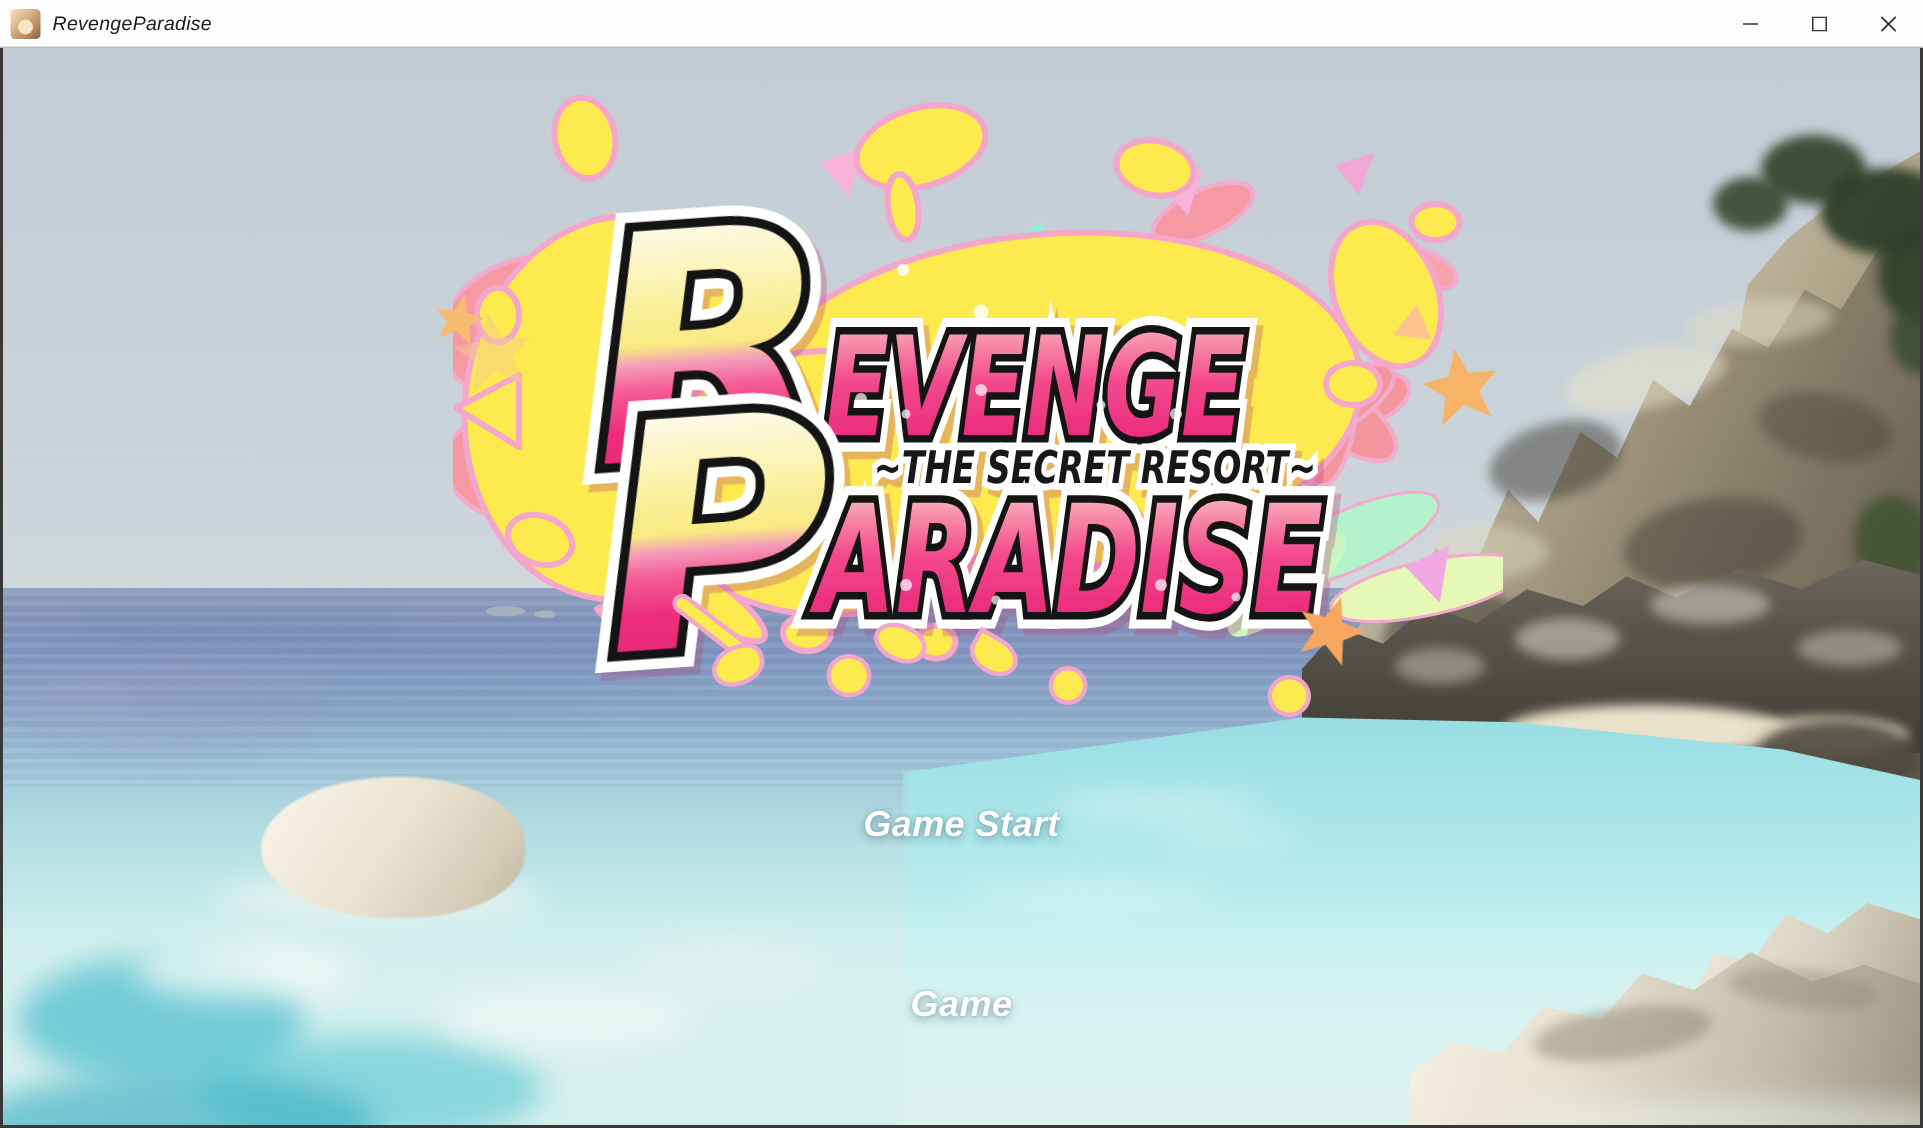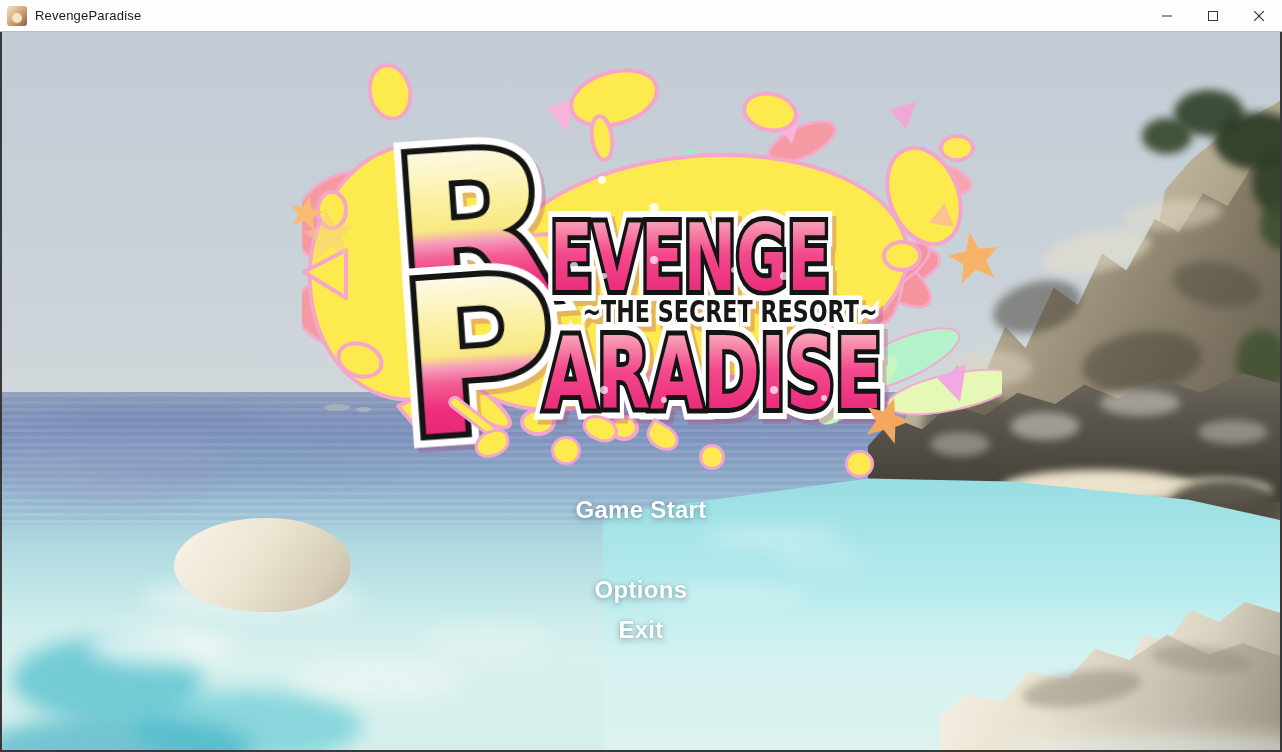--- a/index.html
+++ b/index.html
@@ -1,16 +1,16 @@
 <!DOCTYPE html>
 <html><head>
 <meta charset="utf-8">
 <style>
   html,body{margin:0;padding:0;background:#888;}
-  .window{width:1282px;height:752px;position:relative;overflow:hidden;font-family:"Liberation Sans",sans-serif;background:#ef4444;}
+  .window{width:1282px;height:752px;position:relative;overflow:hidden;font-family:"Liberation Sans",sans-serif;background:#ef4444;font-style:italic;}
   .abs{position:absolute;}
 
   
   .titlebar{position:absolute;left:0;top:0;width:1282px;height:32px;background:#fefefe;display:flex;align-items:center;border-bottom:1px solid #bcbcbc;box-sizing:border-box;z-index:50;}
   .app-icon{width:20px;height:20px;margin:0 8px 0 7px;border-radius:3px;background:linear-gradient(135deg,#f3e2c4 0%,#e0b98a 35%,#b98c5e 70%,#7e6248 100%);position:relative;overflow:hidden;flex:0 0 auto;}
   .app-icon:before{content:"";position:absolute;left:5px;top:7px;width:10px;height:10px;border-radius:50%;background:#f6e3c8;}
   .titlebar-text{font-size:13px;color:#1a1a1a;letter-spacing:.2px;}
   .win-btns{margin-left:auto;display:flex;height:32px;}
   .win-btn{width:46px;height:32px;display:flex;align-items:center;justify-content:center;}
   .win-btn svg{display:block;}
@@ -51,21 +51,21 @@
   .logo-text{font-family:"DejaVu Sans",sans-serif;font-weight:700;}
 
   .star{clip-path:polygon(50% 0%,63% 34%,98% 37%,72% 59%,82% 94%,50% 73%,18% 94%,28% 59%,2% 37%,37% 34%);}
   .star-outline{filter:drop-shadow(2px 0 0 #f4a0ca) drop-shadow(-2px 0 0 #f4a0ca) drop-shadow(0 2px 0 #f4a0ca) drop-shadow(0 -2px 0 #f4a0ca);}
   .tri{clip-path:polygon(50% 0%,100% 100%,0% 100%);}
   .drop{background:#fcea4f;border:3px solid #f2a6cd;box-sizing:border-box;}
 
   
   .menu{left:0;top:0;width:100%;height:100%;z-index:10;}
   .menu-item{position:absolute;left:0;width:100%;text-align:center;font-size:24px;font-weight:600;color:#ffffff;letter-spacing:.3px;cursor:pointer;
-    text-shadow:0 2px 6px rgba(50,80,100,.45),0 0 2px rgba(50,80,100,.3);}
+    text-shadow:0 2px 6px rgba(50,80,100,.45),0 0 2px rgba(50,80,100,.3);margin-top:40px;}
 </style>
 </head>
 <body>
 
 <div class="window">
 
   <div class="titlebar">
     <div class="app-icon"></div>
     <div class="titlebar-text">RevengeParadise</div>
     <div class="win-btns">
@@ -288,18 +288,17 @@
     <div class="abs drop" style="left:440px;top:382px;width:72px;height:13px;border-radius:8px;transform:rotate(38deg);"></div>
     <div class="abs drop" style="left:472px;top:398px;width:36px;height:27px;border-radius:60% 40% 55% 45%;transform:rotate(-15deg);"></div>
     <div class="abs drop" style="left:549px;top:404px;width:30px;height:29px;border-radius:50%;"></div>
     <div class="abs drop" style="left:580px;top:384px;width:36px;height:25px;border-radius:55% 45% 50% 50%;transform:rotate(25deg);"></div>
     <div class="abs drop" style="left:648px;top:388px;width:25px;height:34px;border-radius:50% 50% 50% 0;transform:rotate(120deg);"></div>
     <div class="abs drop" style="left:697px;top:412px;width:26px;height:26px;border-radius:50%;"></div>
     <div class="abs drop" style="left:843px;top:418px;width:29px;height:28px;border-radius:50%;"></div>
 
     <div class="abs menu">
       <div class="menu-item" style="top:464px;">Game Start</div>
-      <div class="menu-item" style="top:544px;">Options</div>
-      <div class="menu-item" style="top:584px;">Exit</div>
+      <div class="menu-item" style="top:584px;">Game</div>
     </div>
 
   </div>
 </div>
 
 </body></html>

